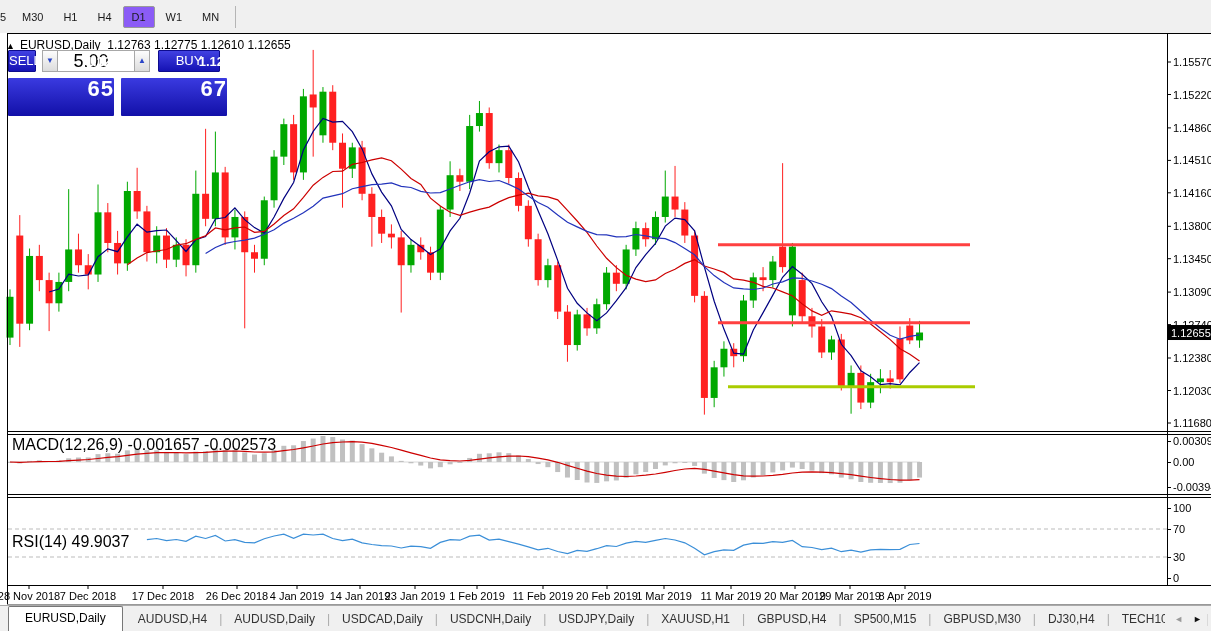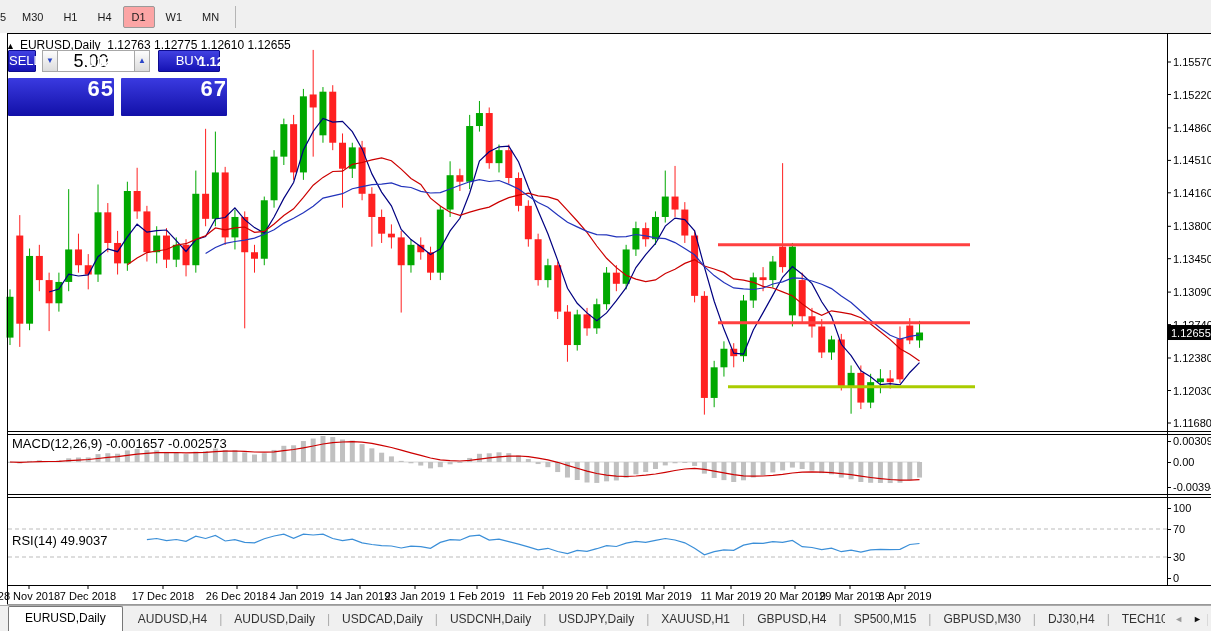--- a/index.html
+++ b/index.html
@@ -12,30 +12,30 @@
   #toolbar {
     position:absolute; left:0; top:0; width:1211px; height:33px;
     background:#f0f0f0; display:flex; align-items:center;
   }
   .tf-btn {
     font-size:11px; color:#1a1a1a; padding:4px 8px; margin:0 1px;
     border:1px solid transparent; border-radius:2px; cursor:pointer;
     font-family:"Liberation Sans", sans-serif; background:transparent; white-space:nowrap;
   }
   .tf-btn.first { width:14px; overflow:hidden; padding:4px 2px; margin-left:-3px; }
-  .tf-btn.active { background:#fca5a5; border:1px solid #9a9a9a; }
+  .tf-btn.active { background:#8b5cf6; border:1px solid #9a9a9a; }
   .tb-sep { width:1px; height:22px; background:#b5b5b5; margin:0 6px; }
   
   #chartwrap { position:absolute; left:0; top:33px; width:1211px; height:572px; background:#fff; }
   #chart-svg { position:absolute; left:0; top:0; }
   #chart-header {
     position:absolute; left:6px; top:5px; font-size:12px; color:#000000; white-space:nowrap;
   }
   #chart-header .tri { font-size:9px; margin-right:5px; }
-  .pane-label { position:absolute; font-size:13px; color:#000; white-space:nowrap; }
+  .pane-label { position:absolute; font-size:16px; color:#000; white-space:nowrap; }
   #macd-label { left:12px; top:403px; }
   #rsi-label  { left:12px; top:500px; }
   
   #trade-panel { position:absolute; left:8px; top:17px; width:224px; }
   .tp-row1 { display:flex; height:22px; }
   .btn-blue {
     background:linear-gradient(#4141e2,#1512b4); color:#fff; border:1px solid #0d0b8e;
     font-size:13px; text-align:center; line-height:20px; cursor:pointer; border-radius:1px;
     font-family:"Liberation Sans", sans-serif;
   }

